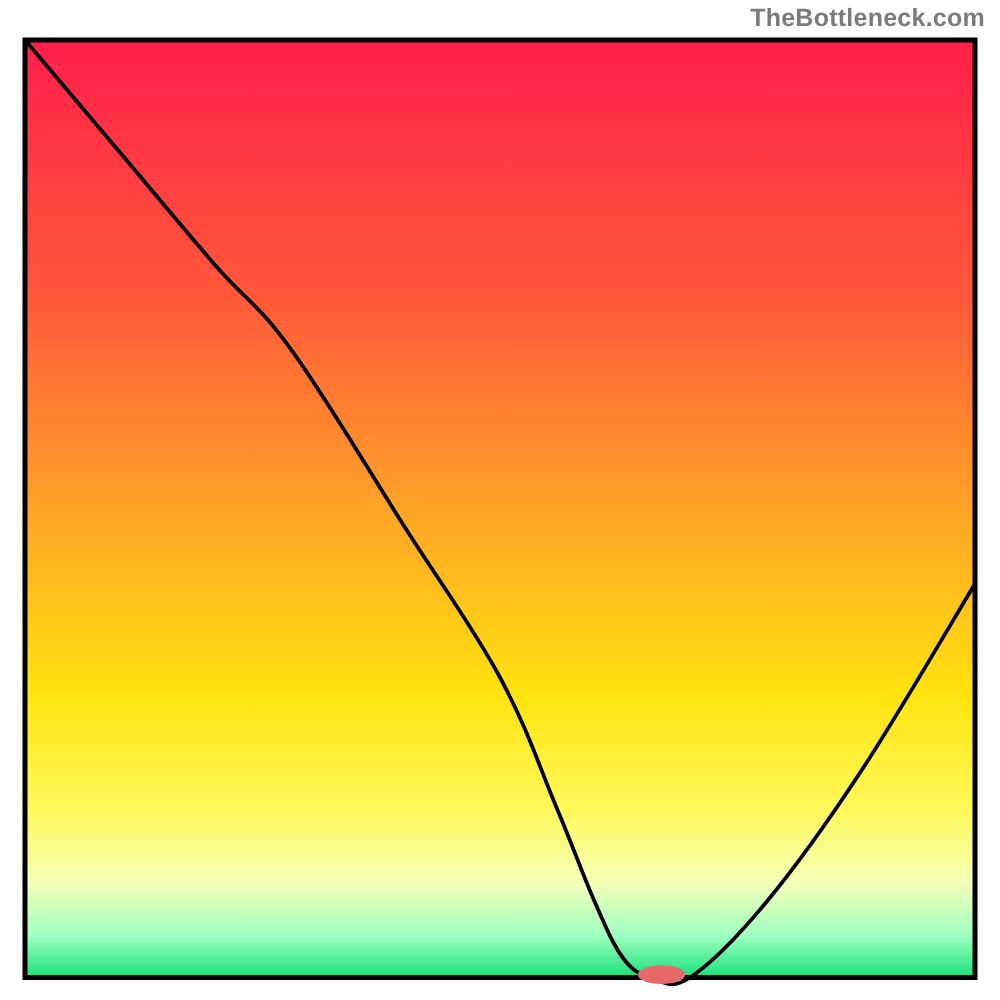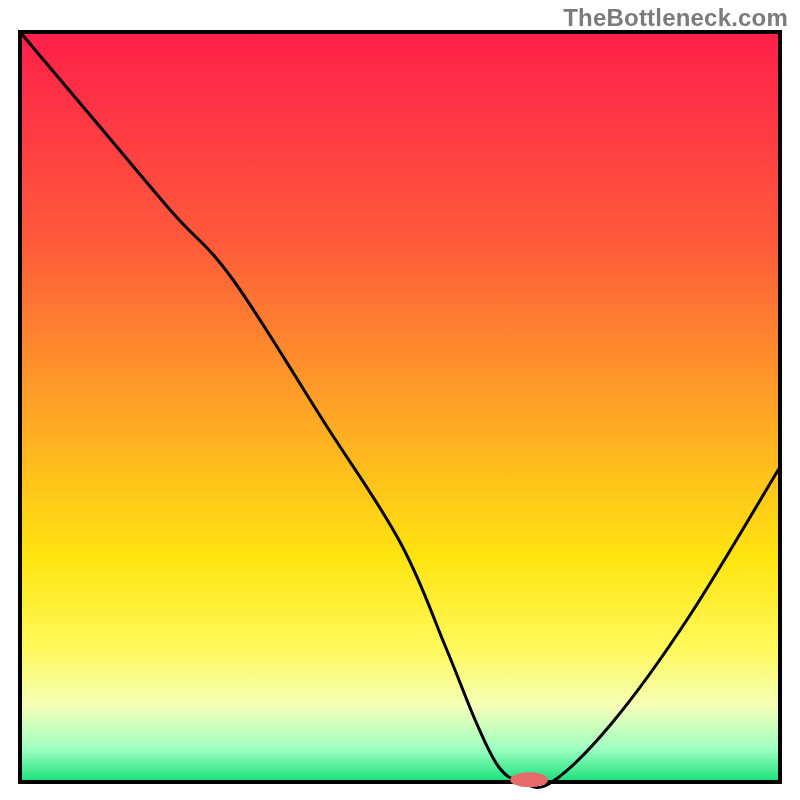--- a/index.html
+++ b/index.html
@@ -13,21 +13,21 @@
   }
   .frame {
     position: relative;
     width: 800px;
     height: 800px;
   }
   .watermark {
     position: absolute;
     top: 4px;
     right: 12px;
-    font-size: 24px;
+    font-size: 20px;
     font-weight: 600;
     color: #7b7b7b;
     letter-spacing: 0.2px;
   }
   svg.chart {
     position: absolute;
     left: 0;
     top: 0;
   }
 </style>

